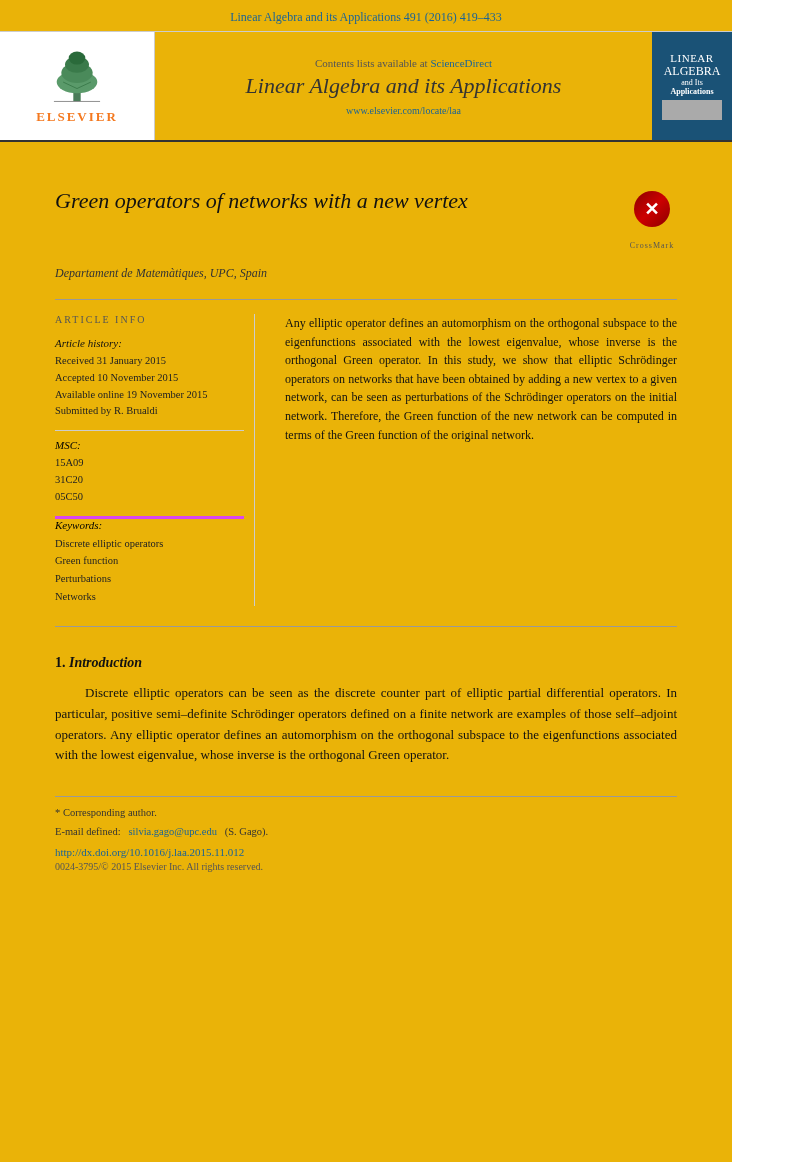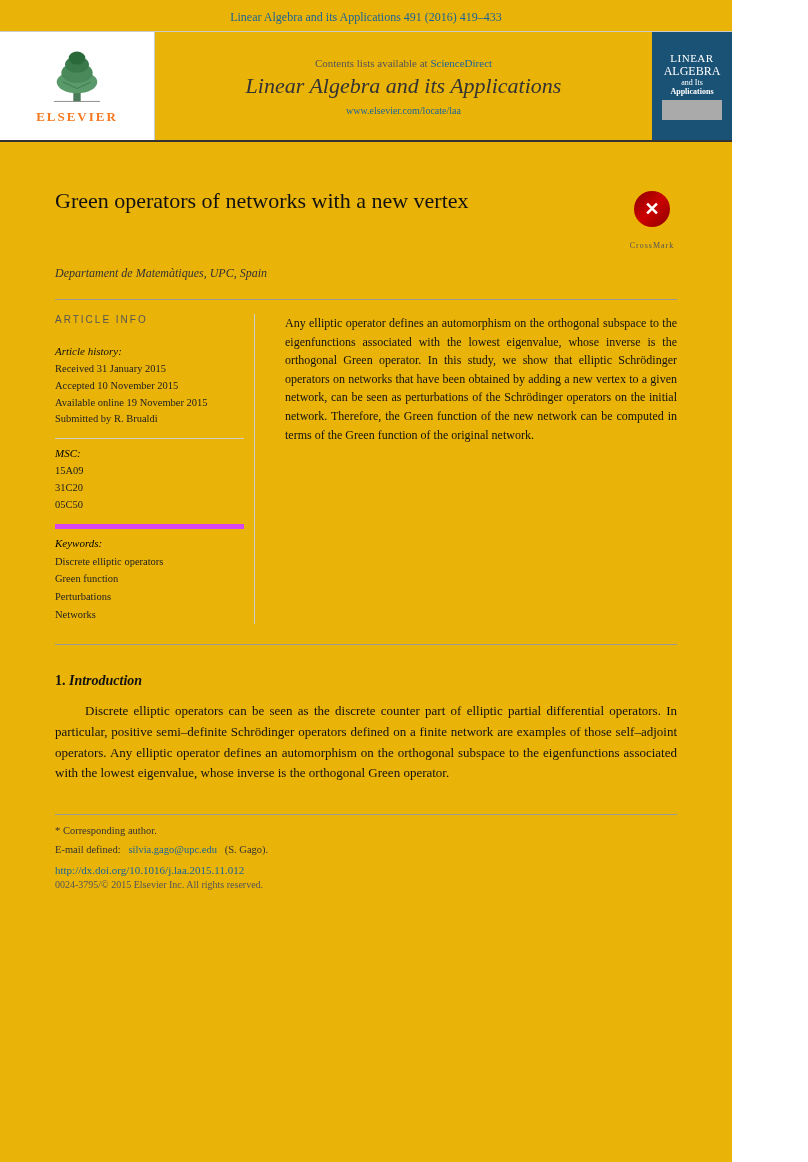--- a/index.html
+++ b/index.html
@@ -151,20 +151,21 @@
     .paper-title-row {
       display: flex;
       align-items: flex-start;
       justify-content: space-between;
       margin-top: 25px;
       margin-bottom: 16px;
     }
 
     .paper-title {
       font-size: 22px;
+      font-style: italic;
       color: #111;
       line-height: 1.3;
       flex: 1;
     }
 
     .crossmark {
       width: 50px;
       min-width: 50px;
       display: flex;
       flex-direction: column;
@@ -236,22 +237,22 @@
       flex: 1;
       font-size: 12px;
       line-height: 1.5;
     }
 
     .col-header {
       font-size: 10px;
       letter-spacing: 2px;
       text-transform: uppercase;
       color: #555;
-      margin-bottom: 20px;
-      font-family: Liberation Sans, sans-serif;
+      margin-bottom: 12px;
+      font-family: Liberation Serif, serif;
       font-weight: normal;
     }
 
     .article-history-title {
       font-style: italic;
       font-size: 11px;
       margin-bottom: 4px;
       color: #111;
     }
 
@@ -274,22 +275,22 @@
       margin-bottom: 4px;
     }
 
     .msc-codes {
       font-size: 10.5px;
       line-height: 1.6;
       color: #222;
     }
 
     .keywords-section {
-      border-top: 5px solid #d946ef;
-      padding-top: 8px;
+      border-top: 3px solid #d946ef;
+      padding-top: 0;
     }
 
     .keywords-title {
       font-style: italic;
       font-size: 11px;
       margin-bottom: 4px;
     }
 
     .keywords-list {
       font-size: 10.5px;

